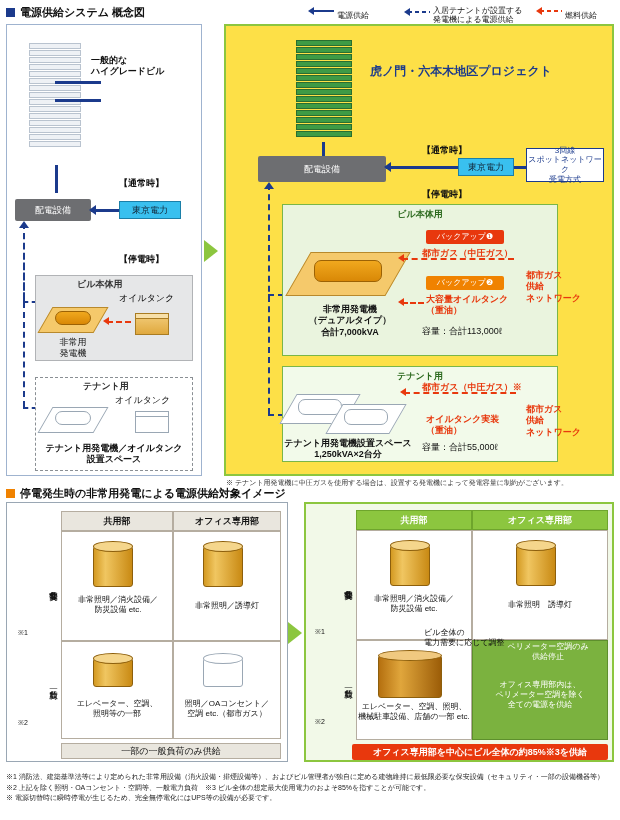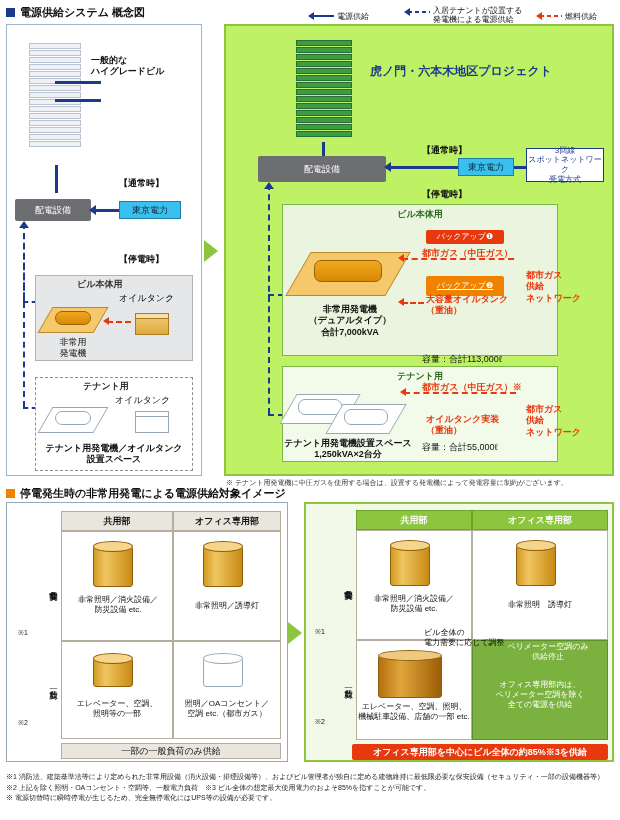--- a/index.html
+++ b/index.html
@@ -11,21 +11,21 @@
     font-family: "Liberation Sans", sans-serif;
     font-size: 9px;
     color: #111;
     position: relative;
     overflow: hidden;
   }
   .root { position: relative; width: 620px; height: 820px; }
 
   
   .legend { position: absolute; top: 6px; left: 312px; width: 302px; height: 22px; }
-  .legend-item { position: absolute; display: flex; align-items: center; height: 12px; font-size: 8px; white-space: nowrap;}
+  .legend-item { position: absolute; display: flex; height: 12px; font-size: 8px; white-space: nowrap;}
   .arr { width: 22px; height: 2px; position: relative; margin-right: 3px; flex: none; }
   .arr:after {
     content: ""; position: absolute; left: -4px; top: -3px;
     border-top: 4px solid transparent; border-bottom: 4px solid transparent;
     border-right-width: 6px; border-right-style: solid;
   }
   .arr.blue { background: #1b3a8c; }
   .arr.blue:after { border-right-color: #1b3a8c; }
   .arr.dashblue { background: repeating-linear-gradient(to right,#1b3a8c 0 4px, transparent 4px 7px); }
   .arr.dashblue:after { border-right-color: #1b3a8c; }
@@ -33,21 +33,21 @@
   .arr.dashred:after { border-right-color: #e8380d; }
   .legend-2line { line-height: 1.15; }
 
   
   .sec-title { position: absolute; font-size: 11px; font-weight: bold; color: #111; display:flex; align-items:center; }
   .sec-title .sq { width: 9px; height: 9px; background: #1b3a8c; margin-right: 5px; display:inline-block; }
   .sec-title.orange .sq { background: #f08200; }
 
   
   .panel-left { position: absolute; left: 6px; top: 24px; width: 196px; height: 452px; border: 1px solid #9fb3cf; background: #fff; }
-  .panel-right { position: absolute; left: 224px; top: 24px; width: 390px; height: 452px; border: 2px solid #8cc63f; background: #bef264; }
+  .panel-right { position: absolute; left: 224px; top: 24px; width: 390px; height: 452px; border: 2px solid #8cc63f; background: #fde047; }
 
   .lbl { position: absolute; font-size: 9px; line-height: 1.25; }
   .bold { font-weight: bold; }
 
   
   .box { position: absolute; display: flex; align-items: center; justify-content: center; text-align: center; line-height: 1.15; }
   .box-gray { background: #6d6e71; color: #fff; border-radius: 2px; font-size: 9px; }
   .box-cyan { background: #39c0ef; color: #123; border: 1px solid #1b7fa8; font-size: 9px; }
   .box-navy-o { background: #fff; border: 1px solid #1b3a8c; color: #1b3a8c; font-size: 8px; }
   .box-red { background: #e8380d; color: #fff; font-size: 8px; border-radius: 2px;}
@@ -261,26 +261,26 @@
     </div>
     <div class="lbl bold" style="left:62px; top:278px; width:124px; text-align:center; white-space:pre-line;">非常用発電機
 （デュアルタイプ）
 合計7,000kVA</div>
 
     <div class="box box-red" style="left:200px; top:204px; width:78px; height:14px;">バックアップ❶</div>
     <div class="lbl bold" style="left:196px; top:222px; color:#e8380d;">都市ガス（中圧ガス）</div>
     <div class="dashred-h" style="left:176px; top:232px; width:112px;"></div>
     <div class="tri-left-red" style="left:172px; top:228px;"></div>
 
-    <div class="box box-orange" style="left:200px; top:250px; width:78px; height:20px;text-decoration:underline;">バックアップ❷</div>
+    <div class="box box-orange" style="left:200px; top:250px; width:78px; height:14px;">バックアップ❷</div>
     <div class="lbl bold" style="left:200px; top:268px; color:#e8380d; white-space:pre-line; line-height:1.2;">大容量オイルタンク
 （重油）</div>
     <div class="dashred-h" style="left:176px; top:276px; width:22px;"></div>
     <div class="tri-left-red" style="left:172px; top:272px;"></div>
-    <div class="lbl" style="left:196px; top:300px;margin-top:28px;">容量：合計113,000ℓ</div>
+    <div class="lbl" style="left:196px; top:300px;">容量：合計113,000ℓ</div>
 
     <div class="lbl bold" style="left:300px; top:244px; color:#e8380d; white-space:pre-line; line-height:1.25;">都市ガス
 供給
 ネットワーク</div>
 
     <div class="grp" style="left:56px; top:340px; width:276px; height:96px; background:#f2faea;"></div>
     <div class="grp-title" style="left:56px; top:344px; width:276px;">テナント用</div>
 
     <div class="gen" style="left:62px; top:368px; width:64px; height:30px;">
       <div class="plate" style="background:#fff; border:1px solid #9aa7b4;"></div>

